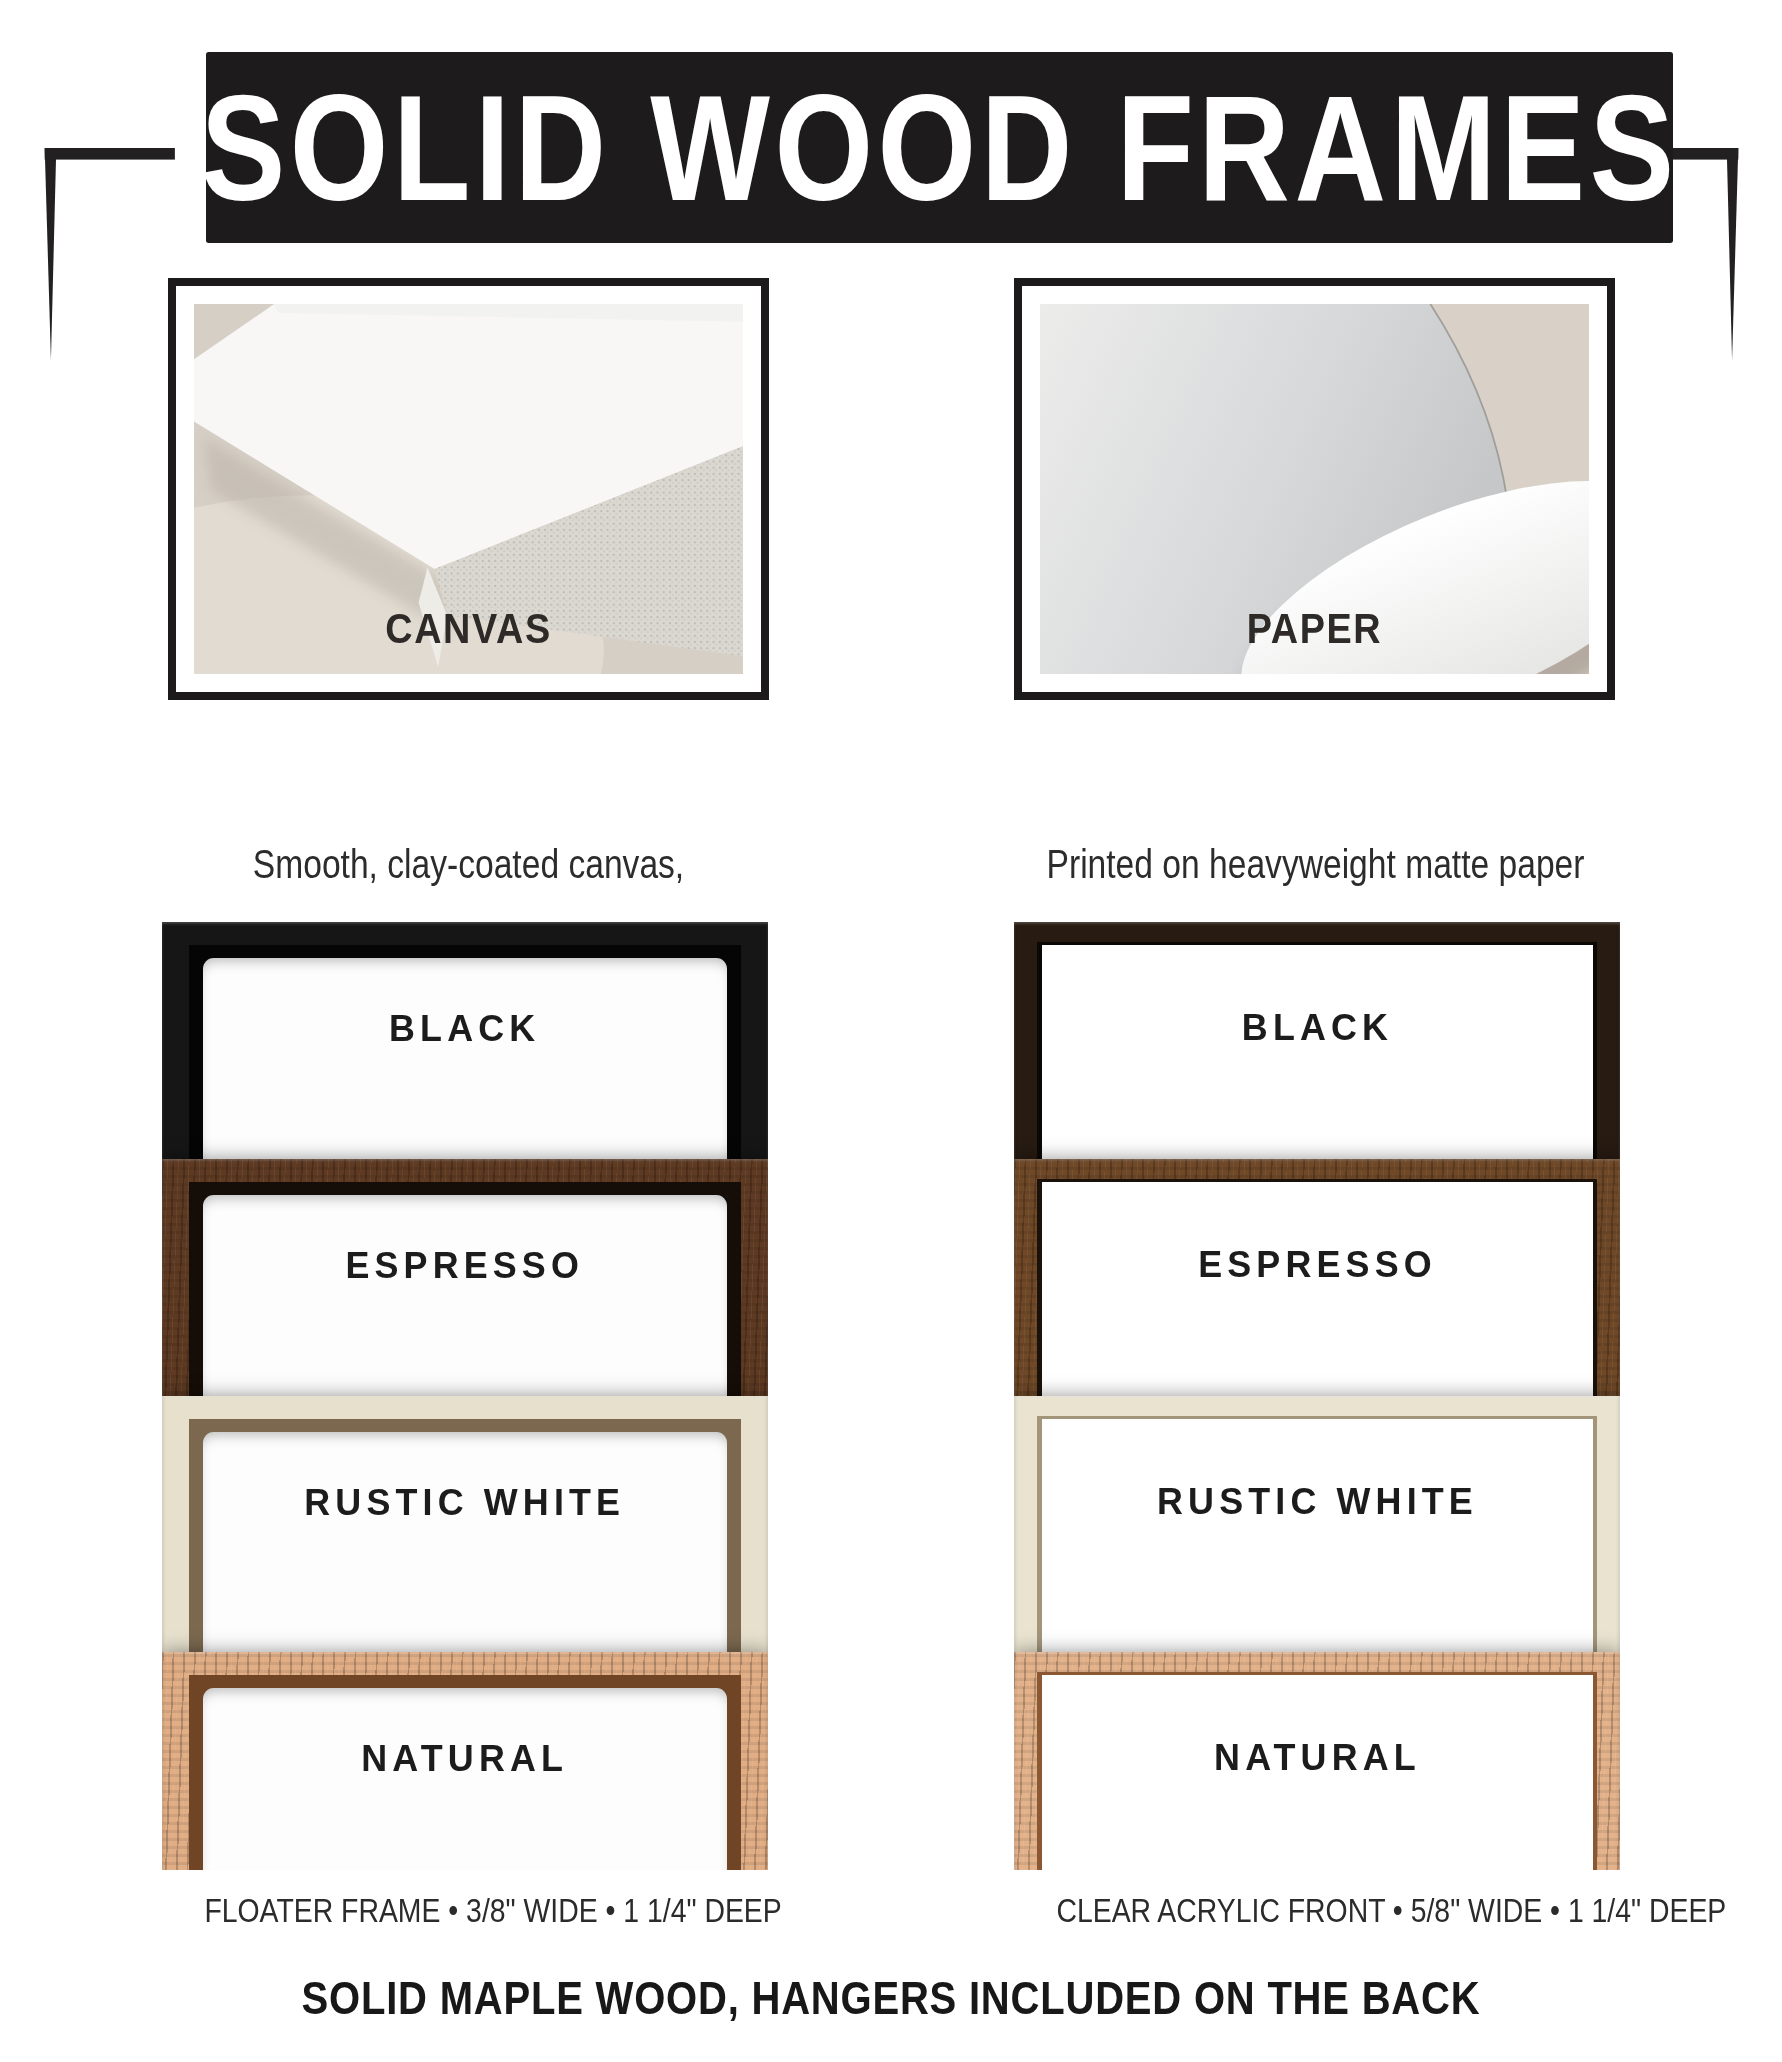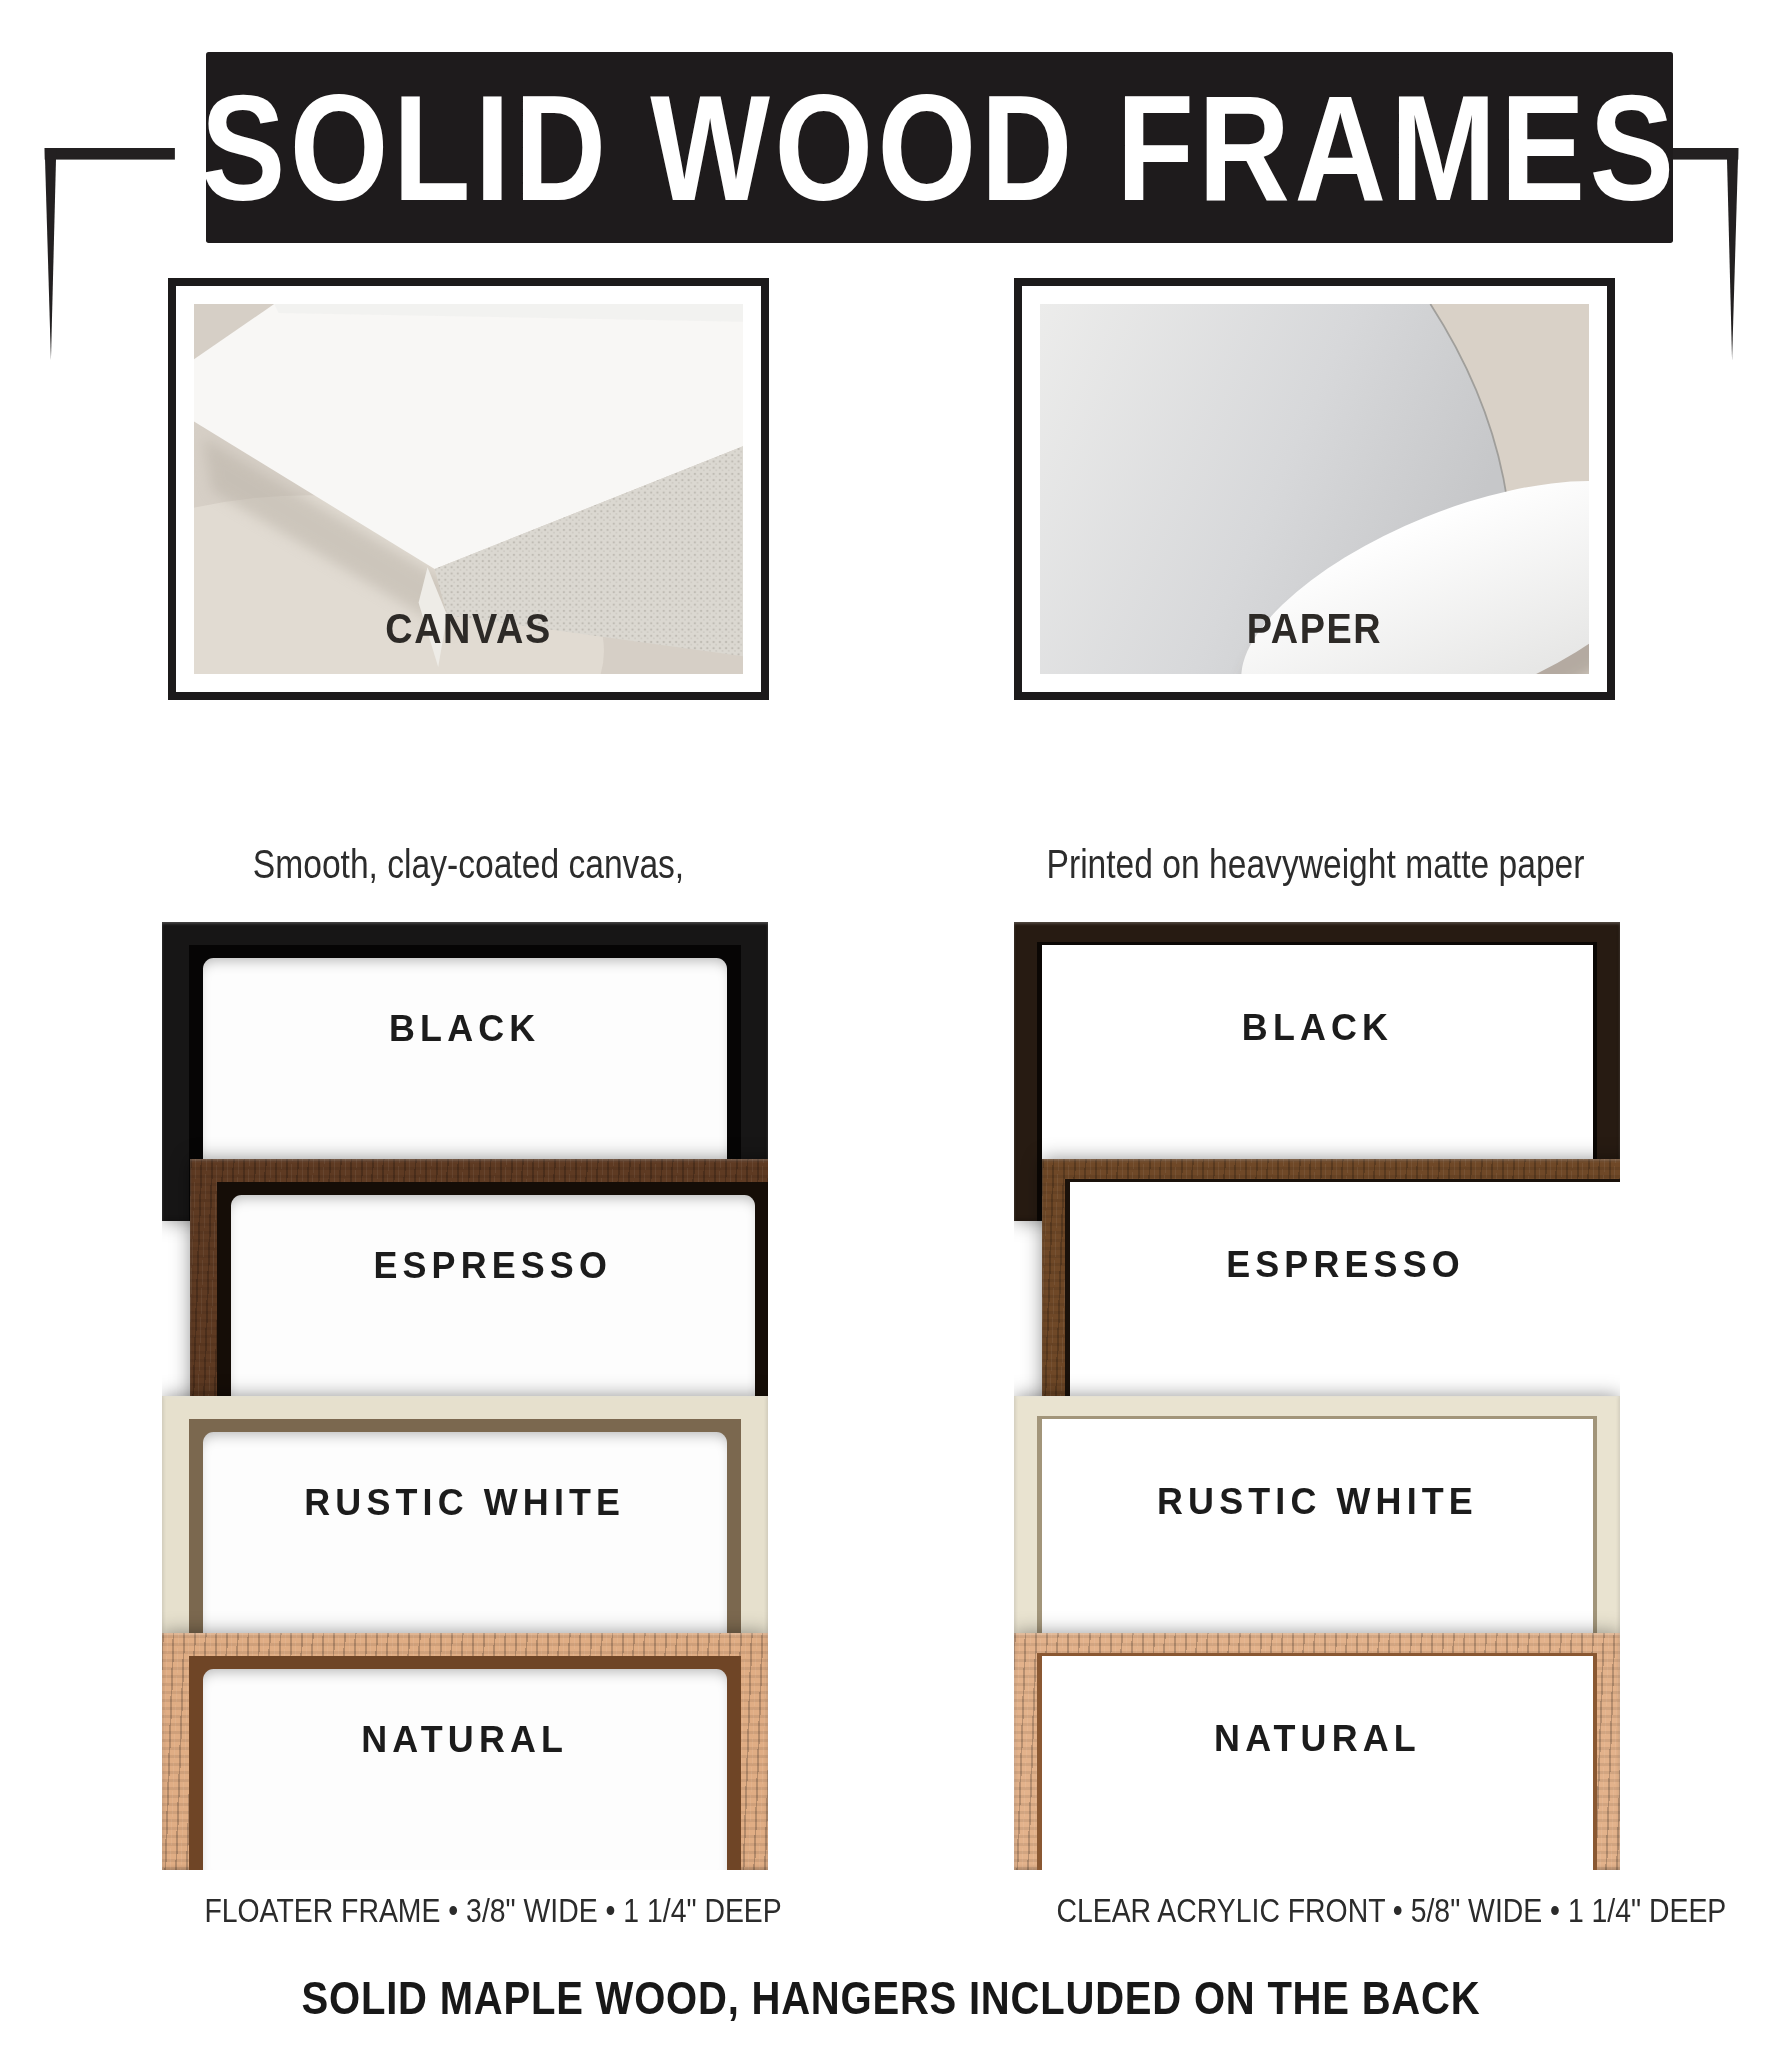--- a/index.html
+++ b/index.html
@@ -32,23 +32,23 @@
         white-space:pre-wrap;}
   .desc.left{left:112px;}
   .desc.right{left:959px;}
 
   
   .stack{position:absolute;top:922px;width:606px;height:948px;overflow:hidden;}
   .stack.left{left:162px;}
   .stack.right{left:1014px;}
   .frame{position:absolute;left:0;width:100%;box-shadow:0 0 18px rgba(0,0,0,.42);}
   .frame.pos0{top:0;height:299px;z-index:1;}
-  .frame.pos1{top:237px;height:299px;z-index:2;margin-left:28px;}
+  .frame.pos1{top:237px;height:299px;z-index:2;}
   .frame.pos2{top:474px;height:299px;z-index:3;}
-  .frame.pos3{top:711px;height:237px;z-index:4;}
+  .frame.pos3{top:730px;height:237px;z-index:4;}
   .f-outer{width:100%;height:100%;box-sizing:border-box;padding:23px 27px 0;
            box-shadow:inset 0 1.8px 2.7px rgba(255,255,255,.22), inset 0 -1.8px 4.5px rgba(0,0,0,.22);}
   .f-gap{width:100%;height:100%;box-sizing:border-box;padding:13.4px 14.3px 0;}
   .f-canvas{width:100%;height:100%;background:#fdfdfd;border-radius:10.7px 10.7px 0 0;
             box-shadow:inset 0 8px 12.5px -5.3px rgba(0,0,0,.28);}
   
   .p-outer{width:100%;height:100%;box-sizing:border-box;padding:19.6px 23px 0;
            box-shadow:inset 0 1.8px 2.7px rgba(255,255,255,.22), inset 0 -1.8px 4.5px rgba(0,0,0,.22);}
   .p-line{width:100%;height:100%;box-sizing:border-box;padding:3.6px 4.5px 0;}
   .p-paper{width:100%;height:100%;background:#ffffff;}

